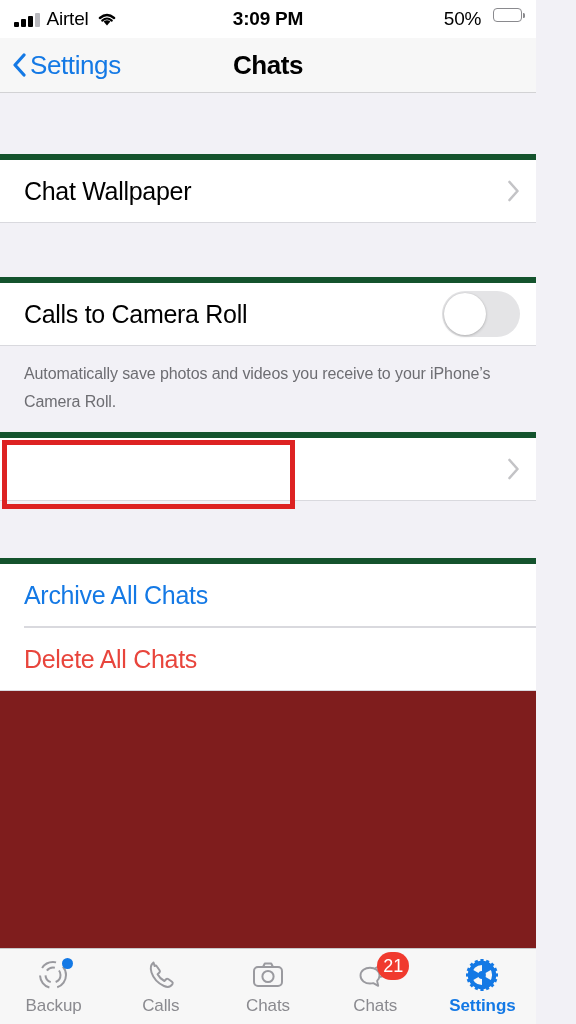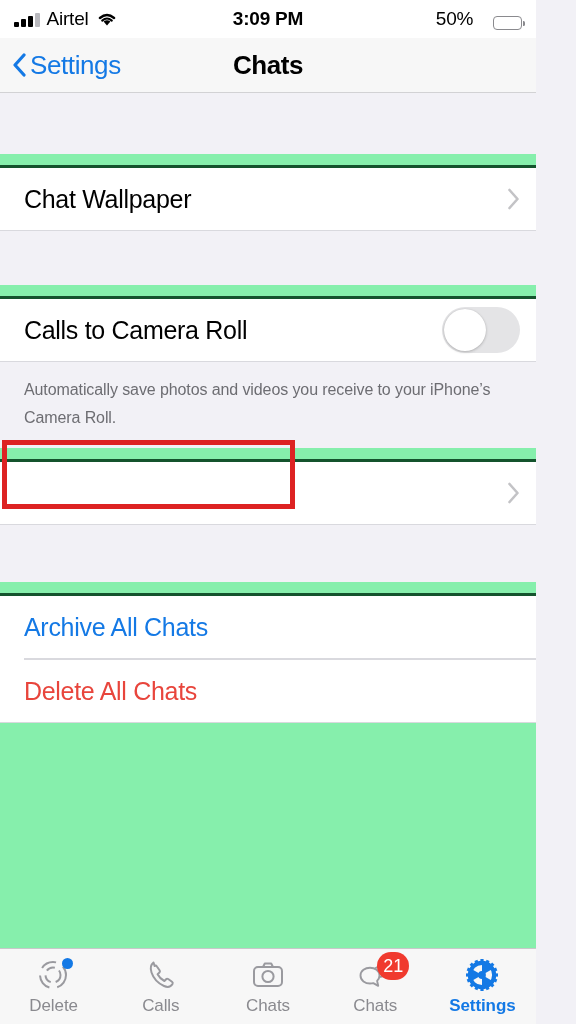--- a/index.html
+++ b/index.html
@@ -2,21 +2,21 @@
 <html><head>
 <meta charset="utf-8">
 <style>
   * { margin:0; padding:0; box-sizing:border-box; }
   html, body {
     width:576px; height:1024px;
     font-family:"Liberation Sans", sans-serif;
     background:#F2F1F6;
     overflow:hidden;
   }
-  #screen { position:relative; width:536px; height:1024px; background:#86efac; }
+  #screen { position:relative; width:536px; height:1024px; background:#7f1d1d; }
 
   
   .statusbar {
     height:38px; background:#FFFFFF;
     display:flex; align-items:center;
     position:relative; padding:0 14px;
   }
   .sb-left { display:flex; align-items:center; gap:7px; }
   .sig { display:flex; align-items:flex-end; gap:2.5px; height:15px; }
   .sig i { display:block; width:4.5px; background:#000; border-radius:1px; }
@@ -24,21 +24,21 @@
   .sig i:nth-child(2){ height:8px; }
   .sig i:nth-child(3){ height:11px; }
   .sig i:nth-child(4){ height:14px; background:#B9B9BE; }
   .carrier { font-size:19px; color:#000; letter-spacing:-0.2px; }
   .wifi { width:22px; height:16px; position:relative; }
   .sb-center {
     position:absolute; left:0; right:0; text-align:center;
     font-size:19px; font-weight:bold; color:#000; letter-spacing:-0.2px;
   }
   .sb-right {
-    margin-left:auto; display:flex; align-items:flex-end; gap:20px;
+    margin-left:auto; display:flex; align-items:flex-start; gap:12px;
     position:relative; z-index:2;
   }
   .batt-pct { font-size:19px; color:#000; letter-spacing:-0.3px; }
   .batt { width:29px; height:14px; border:1.6px solid #8A8A8E; border-radius:4px;
           position:relative; padding:1.4px; }
   .batt-fill { height:100%; background:#000; border-radius:1.5px; }
   .batt-cap { position:absolute; right:-4px; top:4px; width:2.2px; height:5px;
               background:#8A8A8E; border-radius:0 1.5px 1.5px 0; }
 
   
@@ -51,21 +51,21 @@
   .chev-back { width:14px; height:24px; }
   .back-label { font-size:26px; color:#1479E5; letter-spacing:-0.4px; }
   .nav-title {
     position:absolute; left:0; right:0; text-align:center;
     font-size:26px; font-weight:bold; color:#000; letter-spacing:-0.4px;
     pointer-events:none;
   }
 
   
   .gap { background:#F2F1F6; }
-  .group { background:#FFFFFF; border-top:3px solid #14532d; border-bottom:1px solid #D9D9DE;margin-top:11px; }
+  .group { background:#FFFFFF; border-top:6px solid #14532d; border-bottom:1px solid #D9D9DE; }
   .row {
     height:62px; display:flex; align-items:center;
     padding:0 16px 0 24px; background:#FFFFFF; position:relative;
   }
   .row-label { font-size:25px; color:#000; letter-spacing:-0.3px; }
   .row-label.blue { color:#1479E5; }
   .row-label.red  { color:#E8453C; }
   .chev { margin-left:auto; width:13px; height:22px; }
   .sep { height:1px; background:#D9D9DE; margin-left:24px; }
 
@@ -207,21 +207,21 @@
   <div class="tabbar">
 
     <div class="tab">
       <span class="tab-ico">
         <svg viewBox="0 0 40 36" width="40" height="36">
           <circle cx="19" cy="18" r="7.5" stroke="#9A9A9F" stroke-width="2" fill="none" stroke-dasharray="9 5"></circle>
           <circle cx="19" cy="18" r="13" stroke="#9A9A9F" stroke-width="2" fill="none" stroke-dasharray="16 8"></circle>
         </svg>
         <span class="status-dot"></span>
       </span>
-      <span class="tab-lbl">Delete</span>
+      <span class="tab-lbl">Backup</span>
     </div>
 
     <div class="tab">
       <span class="tab-ico">
         <svg viewBox="0 0 40 36" width="40" height="36">
           <path d="M12.5 5.5 C10 7.5 9 11 10.5 15.5 C12.5 21.5 17.5 26.5 23 29
                    C27 30.8 30 29.5 31.5 27 C32 26 31.8 25.3 31 24.7
                    L27.2 22 C26.4 21.5 25.7 21.6 25.1 22.2 L23.4 24
                    C21 22.8 17.9 19.7 16.6 17.2 L18.4 15.6
                    C19 15 19.1 14.3 18.7 13.5 L15.9 9.5

